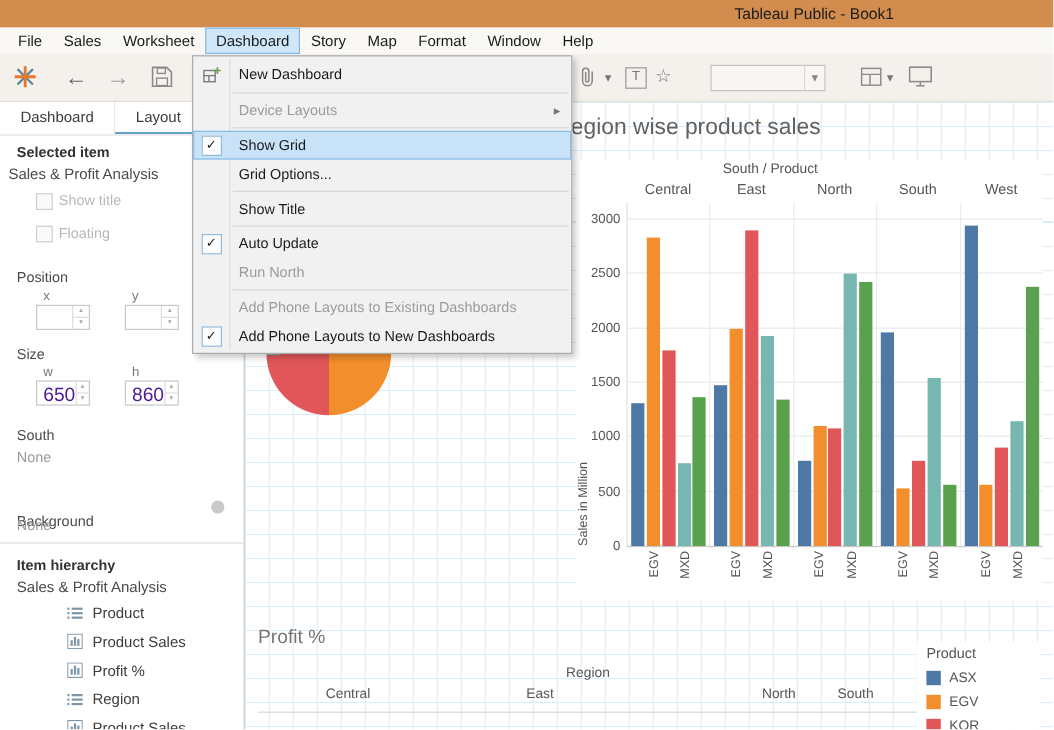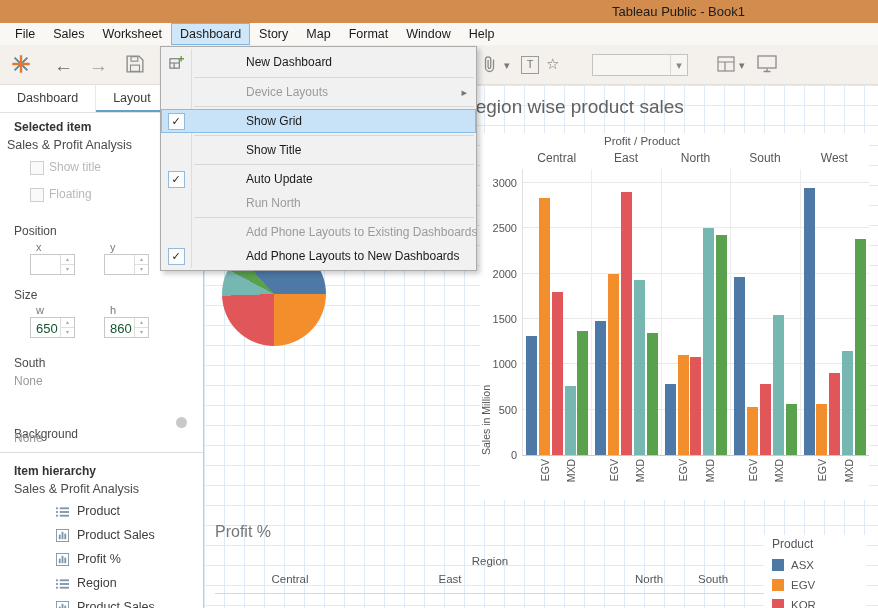--- a/index.html
+++ b/index.html
@@ -36,21 +36,21 @@
             border-right:1px solid #e8e8e8;white-space:nowrap;}
   .side-tab.active{box-shadow:inset 0 -2px 0 #64a0c8;}
   .lbl{position:absolute;font-size:12px;color:#4a4a4a;white-space:nowrap;}
   .lbl.bold{font-weight:bold;color:#333;}
   .lbl.gray{color:#9a9a9a;}
   .lbl.small{font-size:11px;color:#777;}
   .cbox{position:absolute;width:12px;height:12px;border:1px solid #cfcfcf;background:#fafafa;}
   .cblabel{position:absolute;font-size:12px;color:#b8b8b8;}
   .spin{position:absolute;width:45px;height:21px;border:1px solid #c8c8c8;background:#fff;
         box-sizing:border-box;display:flex;}
-  .spin-val{flex:1;font-size:13px;color:#14532d;padding:3px 0 0 5px;}
+  .spin-val{flex:1;font-size:16px;color:#4c1d95;padding:3px 0 0 5px;}
   .spin-btns{width:13px;border-left:1px solid #ddd;display:flex;flex-direction:column;}
   .spin-btns span{flex:1;font-size:6px;color:#aaa;text-align:center;line-height:9px;}
   .spin-btns span:first-child{border-bottom:1px solid #ddd;}
   .divider{position:absolute;left:0;width:204px;border-top:1px solid #dcdcdc;}
   .scroll-dot{position:absolute;width:11px;height:11px;border-radius:50%;background:#c9c9c9;}
   #tree{position:absolute;left:0;top:414px;width:204px;}
   .trow{height:24px;display:flex;align-items:center;padding-left:56px;}
   .ticon{width:15px;height:14px;margin-right:6px;flex-shrink:0;}
   .tlabel{font-size:12.5px;color:#3d3d3d;white-space:nowrap;}
 
@@ -94,21 +94,21 @@
   .lrow{display:flex;align-items:center;margin-bottom:8px;}
   .lswatch{width:12px;height:12px;margin-right:7px;flex-shrink:0;}
   .llabel{font-size:11.5px;color:#555;}
 
   
   .dropdown{position:absolute;left:160px;top:46px;width:317px;background:#f1f1f1;
             border:1px solid #ababab;box-shadow:3px 3px 5px rgba(0,0,0,.2);z-index:200;
             padding:2px 0;box-sizing:border-box;}
   .dropdown::before{content:"";position:absolute;left:30px;top:2px;bottom:2px;
                     border-left:1px solid #ddd;}
-  .drow{height:24px;display:flex;align-items:center;font-size:12px;color:#1a1a1a;position:relative;gap:47px;}
+  .drow{height:24px;display:flex;align-items:center;font-size:12px;color:#1a1a1a;position:relative;}
   .drow.first{height:26px;}
   .drow.dis{color:#9b9b9b;}
   .drow.hl{background:#c8e2f8;outline:1px solid #8abce8;outline-offset:-1px;}
   .gutter{width:30px;display:flex;justify-content:center;align-items:center;flex-shrink:0;}
   .dcheck{width:15px;height:15px;border:1px solid #94b9d9;background:#fdfdfd;font-size:11px;
           line-height:15px;text-align:center;color:#222;}
   .dlabel{margin-left:8px;white-space:nowrap;}
   .darrow{margin-left:auto;margin-right:9px;color:#777;font-size:11px;}
   .dsep{border-top:1px solid #d8d8d8;margin:2px 2px 2px 33px;}
 </style>
@@ -292,21 +292,21 @@
       <div id="yaxis">
           <div class="ytick" style="bottom: -6px;">0</div>
           <div class="ytick" style="bottom: 39.3333px;">500</div>
           <div class="ytick" style="bottom: 84.6667px;">1000</div>
           <div class="ytick" style="bottom: 130px;">1500</div>
           <div class="ytick" style="bottom: 175.333px;">2000</div>
           <div class="ytick" style="bottom: 220.667px;">2500</div>
           <div class="ytick" style="bottom: 266px;">3000</div>
         </div>
     </div>
-    <div class="col-header">Profit / Product</div>
+    <div class="col-header">South / Product</div>
     <div class="regions-row" id="regionsRow">
         <div class="rlabel">Central</div>
         <div class="rlabel">East</div>
         <div class="rlabel">North</div>
         <div class="rlabel">South</div>
         <div class="rlabel">West</div>
       </div>
     <div class="plot" id="plot">
       <div class="gridline" style="bottom: 45.3333px;"></div>
         <div class="gridline" style="bottom: 90.6667px;"></div>
@@ -423,20 +423,24 @@
       <span class="dlabel">Device Layouts</span>
       <span class="darrow">▸</span>
     </div>
     <div class="dsep"></div>
     <div class="drow hl">
       <span class="gutter">
         <span class="dcheck">✓</span>
       </span>
       <span class="dlabel">Show Grid</span>
     </div>
+    <div class="drow">
+      <span class="gutter"></span>
+      <span class="dlabel">Grid Options...</span>
+    </div>
     <div class="dsep"></div>
     <div class="drow">
       <span class="gutter"></span>
       <span class="dlabel">Show Title</span>
     </div>
     <div class="dsep"></div>
     <div class="drow">
       <span class="gutter">
         <span class="dcheck">✓</span>
       </span>

